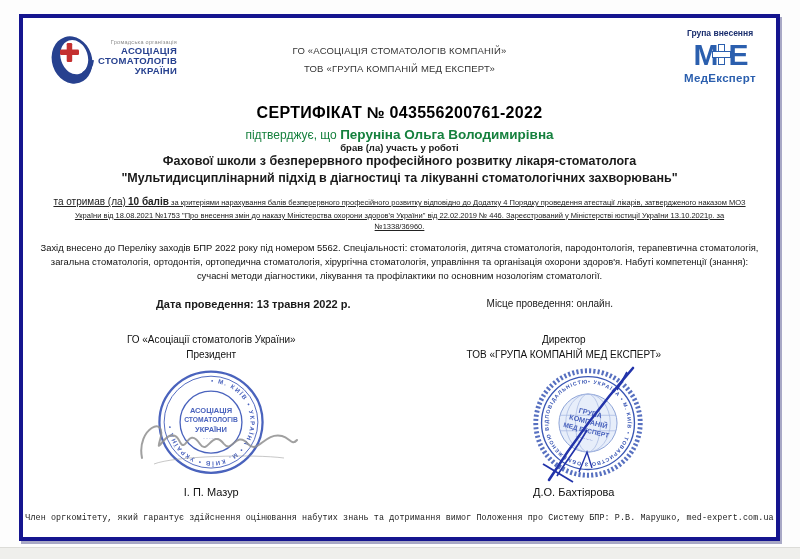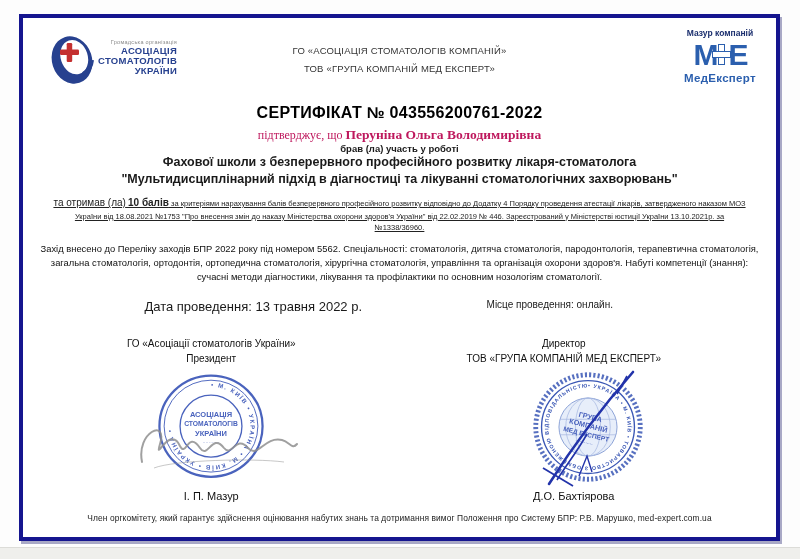--- a/index.html
+++ b/index.html
@@ -21,51 +21,51 @@
   .me-mono{display:flex;justify-content:center;align-items:center;height:32px;margin:1px 0;}
   .me-m,.me-e{font-size:30px;font-weight:900;color:#2b5fae;letter-spacing:-2px;line-height:1;}
   .me-cross{position:relative;width:20px;height:24px;margin:0 -4px;z-index:2;display:inline-block;}
   .me-cross i{position:absolute;background:#fff;border:1.5px solid #2b5fae;display:block;}
   .me-cross .v{left:6px;top:1px;width:5px;height:19px;}
   .me-cross .h{left:0px;top:8px;width:17px;height:5px;}
   .me-bottom{font-size:11.5px;font-weight:bold;color:#2b5fae;letter-spacing:.3px;}
   
   .title-block{text-align:center;margin-top:6px;}
   .cert-title{font-size:16px;font-weight:bold;letter-spacing:.3px;color:#000;text-align:center;}
-  .confirm-line{margin-top:5px;font-size:12px;color:#be185d;font-family:Liberation Serif, serif;}
+  .confirm-line{margin-top:5px;font-size:12px;color:#15803d;}
   .recipient{font-size:13.5px;font-weight:bold;}
   .participation{margin-top:0;font-size:9.5px;font-weight:bold;}
   .school{margin-top:1px;font-size:12.5px;font-weight:bold;}
   .topic{margin-top:3px;font-size:12.5px;font-weight:bold;}
   
   .p-points{width:696px;margin:9px auto 0;text-align:center;font-size:7.5px;line-height:1.55;color:#222;text-decoration:underline;}
   .pt-prefix{font-size:10px;}
   .pt-value{font-size:10px;font-weight:bold;}
   .p-event{width:724px;margin:8px auto 0;text-align:center;font-size:9.4px;line-height:1.5;color:#111;}
   
   .row2{display:flex;margin-top:15px;}
   .row2 > div{flex:1;text-align:center;}
-  .date-cell{transform:translateX(42px);font-size:13px;font-weight:normal;}
+  .date-cell{transform:translateX(42px);font-size:11px;font-weight:bold;}
   .place-cell{transform:translateX(-38px);font-size:10px;}
   
   .sign-row{display:flex;margin-top:22px;}
   .sign-row > div{flex:1;text-align:center;font-size:10px;line-height:1.5;color:#111;}
   .sign-right{transform:translateX(-24px);}
   
   .stamp-row{display:flex;margin-top:2px;}
   .stamp-col{flex:1;display:flex;flex-direction:column;align-items:center;}
   .stamp-wrap{position:relative;width:190px;height:120px;}
   .stamp-svg{position:absolute;left:50%;top:0;transform:translateX(-50%);}
   .sig-overlay{position:absolute;z-index:3;}
   .sig-left{left:18px;top:42px;}
   .sig-right{left:28px;top:-8px;}
   .sign-name{font-size:11px;color:#111;margin-top:2px;}
   .name-right{transform:translateX(-14px);}
   
-  .footer{position:absolute;left:0;right:0;bottom:14px;text-align:center;font-size:8.4px;color:#222;letter-spacing:.1px;}
+  .footer{position:absolute;left:0;right:0;bottom:14px;text-align:center;font-size:8.4px;color:#222;letter-spacing:.1px;font-family:Liberation Mono, monospace;}
 </style>
 </head>
 <body>
 
 <div class="page">
   <div class="bottom-strip"></div>
 
   <div class="frame">
 
     <div class="header">
@@ -84,21 +84,21 @@
           <div class="asu-line">УКРАЇНИ</div>
         </div>
       </div>
 
       <div class="header-center">
         <div>ГО «АСОЦІАЦІЯ СТОМАТОЛОГІВ КОМПАНІЙ»</div>
         <div>ТОВ «ГРУПА КОМПАНІЙ МЕД ЕКСПЕРТ»</div>
       </div>
 
       <div class="me-logo">
-        <div class="me-top">Мазур компаній</div>
+        <div class="me-top">Група внесення</div>
         <div class="me-mono">
           <span class="me-m">М</span>
           <span class="me-cross">
               <i class="v"></i>
               <i class="h"></i>
             </span>
           <span class="me-e">Е</span>
         </div>
         <div class="me-bottom">МедЕксперт</div>
       </div>

